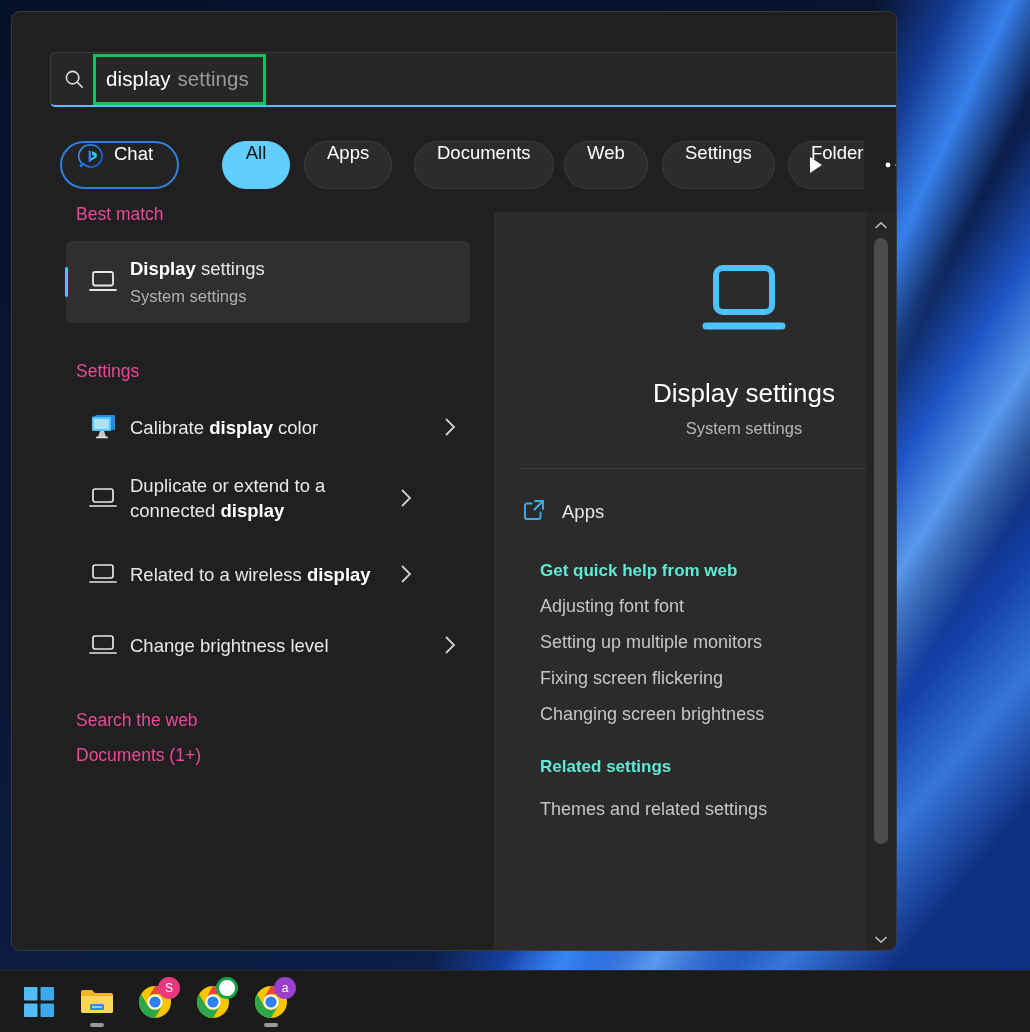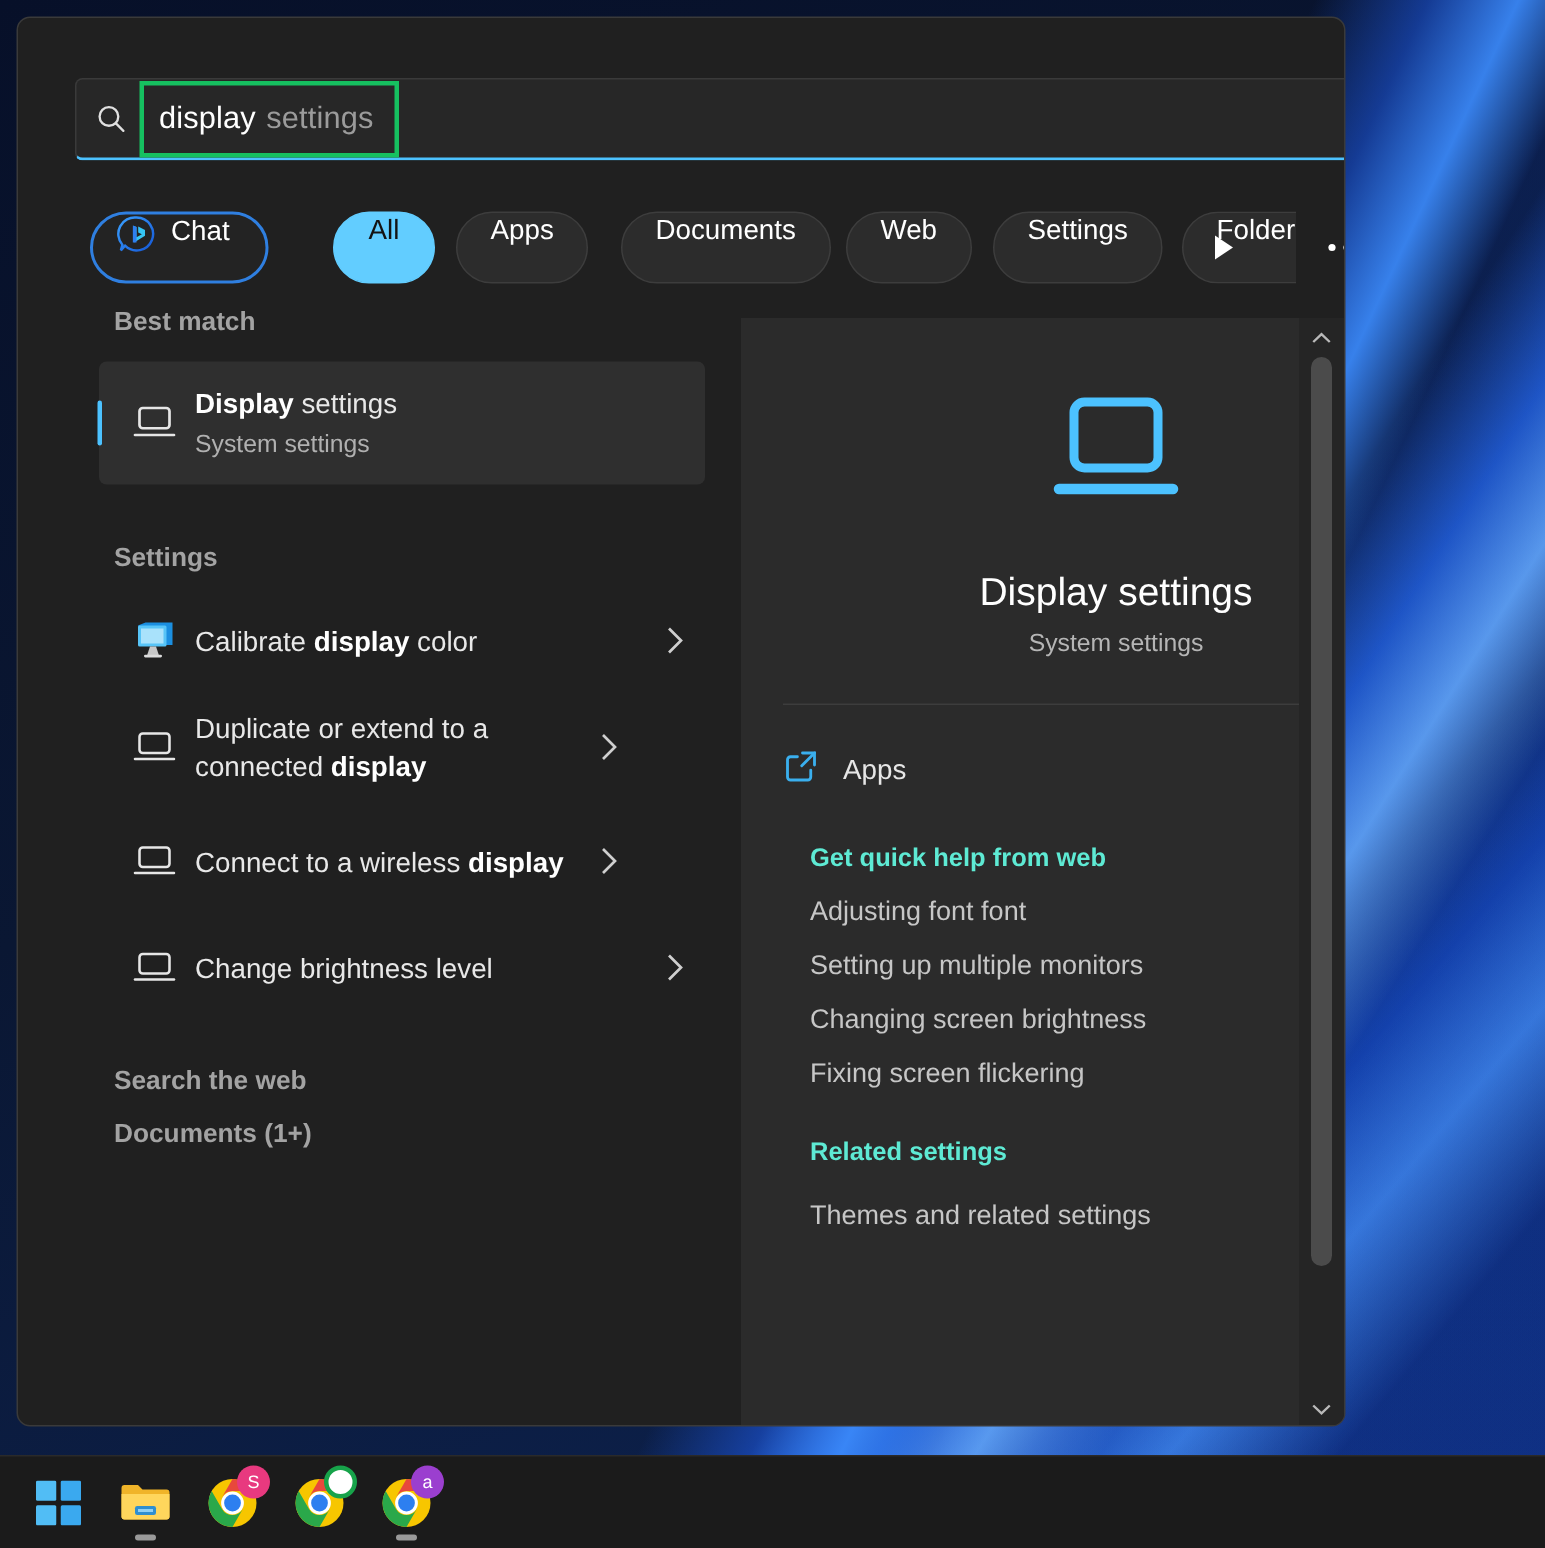--- a/index.html
+++ b/index.html
@@ -78,21 +78,21 @@
     color: #fff;
   }
 
   
   #results {
     position: absolute; left: 0; top: 192px;
     width: 470px; height: 748px;
     padding: 0 0 0 0;
   }
   .section-head {
-    color: #a3a3a3; font-size: 17.5px; font-weight: bold;
+    color: #ec4899; font-size: 17.5px; font-weight: normal;
     padding-left: 64px;
   }
   .result-row {
     display: flex; align-items: center;
     height: 66px;
     margin: 0 12px 0 54px;
     border-radius: 5px;
     padding-left: 10px;
     position: relative;
   }
@@ -292,21 +292,21 @@
       </span>
     </div>
 
     <div class="result-row" style="height:76px;">
       <span class="row-icon">
         <svg width="30" height="26" viewBox="0 0 30 26" fill="none" stroke="#e6e6e6" stroke-width="1.7">
           <rect x="5" y="4" width="20" height="13" rx="2.2"></rect>
             <line x1="2" y1="21" x2="28" y2="21" stroke-linecap="round"></line>
         </svg>
       </span>
-      <span class="row-text" style="max-width:256px;"><span>Connect to a wireless </span><span class="b">display</span></span>
+      <span class="row-text" style="max-width:256px;"><span>Related to a wireless </span><span class="b">display</span></span>
       <span class="chev">
         <svg width="12" height="20" viewBox="0 0 12 20" fill="none" stroke="#cfcfcf" stroke-width="1.8">
             <polyline points="2,2 10,10 2,18"></polyline>
           </svg>
       </span>
     </div>
 
     <div class="result-row">
       <span class="row-icon">
         <svg width="30" height="26" viewBox="0 0 30 26" fill="none" stroke="#e6e6e6" stroke-width="1.7">
@@ -350,22 +350,22 @@
           <path d="M21 3l-8.5 8.5" stroke-linecap="round"></path>
           <path d="M18.5 14.5V19a2 2 0 0 1-2 2H5a2 2 0 0 1-2-2V7.5a2 2 0 0 1 2-2h4.6" stroke-linecap="round"></path>
         </svg>
       </span>
       <span class="open-label">Apps</span>
     </div>
 
     <div class="p-head">Get quick help from web</div>
     <div class="p-link">Adjusting font font</div>
     <div class="p-link">Setting up multiple monitors</div>
+    <div class="p-link">Fixing screen flickering</div>
     <div class="p-link">Changing screen brightness</div>
-    <div class="p-link">Fixing screen flickering</div>
 
     <div class="p-head" style="padding-top:32px;">Related settings</div>
     <div class="p-link" style="padding-top:22px;">Themes and related settings</div>
   </div>
 
   <div id="scrollbar">
     <div class="sb-arrow">
       <svg width="14" height="9" viewBox="0 0 14 9" fill="none" stroke="#b9b9b9" stroke-width="1.6">
           <polyline points="1.5,7 7,1.8 12.5,7"></polyline>
         </svg>

